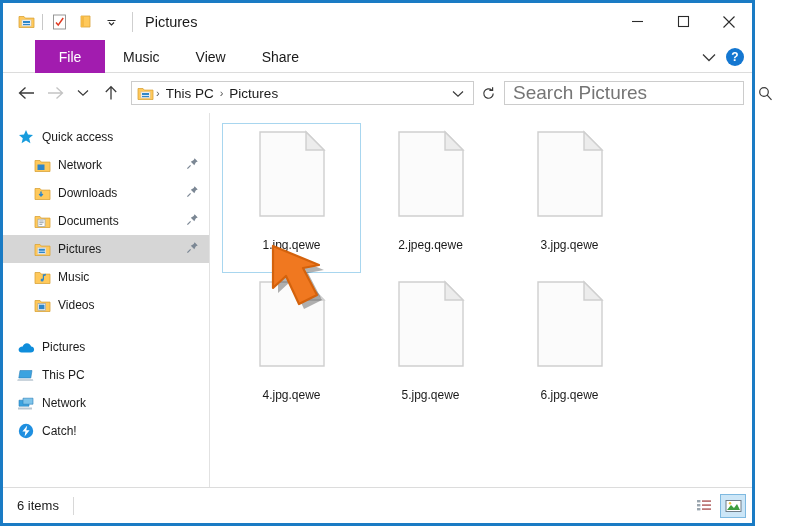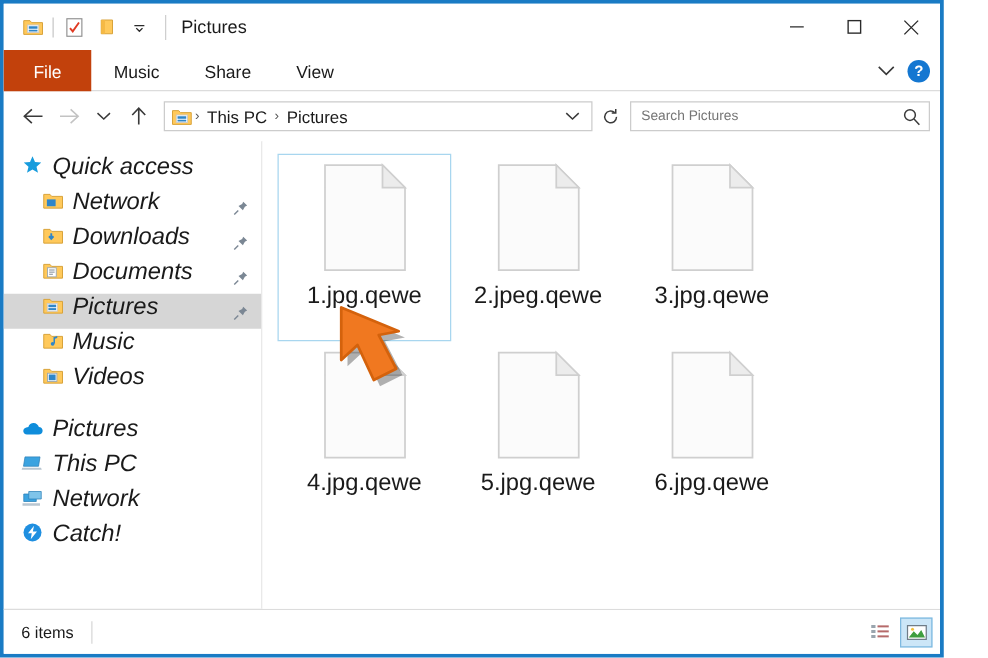--- a/index.html
+++ b/index.html
@@ -57,22 +57,23 @@
     background: #ffffff;
     border-bottom: 1px solid #dcdcdc;
     position: relative;
   }
   .tab {
     display: flex; align-items: center; justify-content: center;
     font-size: 14px; color: #1a1a1a;
     padding: 0 18px; height: 33px;
   }
   .tab.file {
-    background: #c2410c; color: #ffffff;
+    background: #a21caf; color: #ffffff;
     min-width: 70px;
+    margin-left: 32px;
   }
   .ribbon-right {
     position: absolute; right: 8px; top: 0; height: 33px;
     display: flex; align-items: center; gap: 10px;
   }
   .help-btn {
     width: 18px; height: 18px; border-radius: 50%;
     background: #1477d1; color: #ffffff;
     font-size: 12px; font-weight: bold;
     display: flex; align-items: center; justify-content: center;
@@ -104,39 +105,38 @@
     display: flex; align-items: center; justify-content: center;
   }
   .searchbox {
     width: 240px; height: 24px; margin-left: 4px;
     border: 1px solid #cccccc; background: #ffffff;
     display: flex; align-items: center; padding: 0 6px 0 8px;
   }
   .search-input {
     flex: 1; border: none; outline: none;
     font-family: "Liberation Sans", sans-serif;
-    font-size: 11px; color: #3b82f6; background: transparent;
+    font-size: 19px; color: #3b82f6; background: transparent;
   }
 
   
   .body-row { flex: 1; display: flex; min-height: 0; }
 
   .sidebar {
     width: 207px; min-width: 207px;
     background: #ffffff;
     border-right: 1px solid #e2e2e2;
     padding-top: 10px;
     overflow: hidden;
   }
   .nav-item {
-    height: 28px; display: flex; align-items: flex-start;
+    height: 28px; display: flex; align-items: center;
     padding-left: 14px; padding-right: 8px;
-    font-size: 19px; color: #1a1a1a;
+    font-size: 12px; color: #1a1a1a;
     position: relative;
-    font-style: italic;
   }
   .nav-item.indent { padding-left: 30px; }
   .nav-item.selected { background: #d6d6d6; }
   .nav-icon {
     width: 18px; min-width: 18px; height: 18px;
     display: flex; align-items: center; justify-content: center;
     margin-right: 7px;
   }
   .nav-label { white-space: nowrap; }
   .pin { position: absolute; right: 10px; top: 6px; }
@@ -157,21 +157,21 @@
     align-items: center;
     padding-top: 6px;
     border: 1px solid transparent;
   }
   .file-cell.selected {
     background: #ffffff;
     border: 1px solid #a8d6ef;
   }
   .file-icon { width: 68px; height: 88px; position: relative; }
   .file-name {
-    margin-top: 8px; font-size: 19px; color: #1a1a1a;
+    margin-top: 20px; font-size: 12px; color: #1a1a1a;
     white-space: nowrap;
   }
 
   
   .cursor {
     position: absolute; left: 55px; top: 125px;
     width: 90px; height: 105px;
     pointer-events: none;
   }
 
@@ -244,22 +244,22 @@
         <svg width="14" height="14" viewBox="0 0 14 14">
             <path d="M1.5 1.5l11 11M12.5 1.5l-11 11" stroke="#2b2b2b" stroke-width="1.1"></path>
           </svg>
       </div>
     </div>
   </div>
 
   <div class="ribbon">
     <div class="tab file">File</div>
     <div class="tab">Music</div>
+    <div class="tab">View</div>
     <div class="tab">Share</div>
-    <div class="tab">View</div>
     <div class="ribbon-right">
       <div>
         <svg width="14" height="9" viewBox="0 0 14 9">
             <path d="M1 1.5L7 7.5L13 1.5" fill="none" stroke="#3a3a3a" stroke-width="1.3"></path>
           </svg>
       </div>
       <div class="help-btn">?</div>
     </div>
   </div>
 

